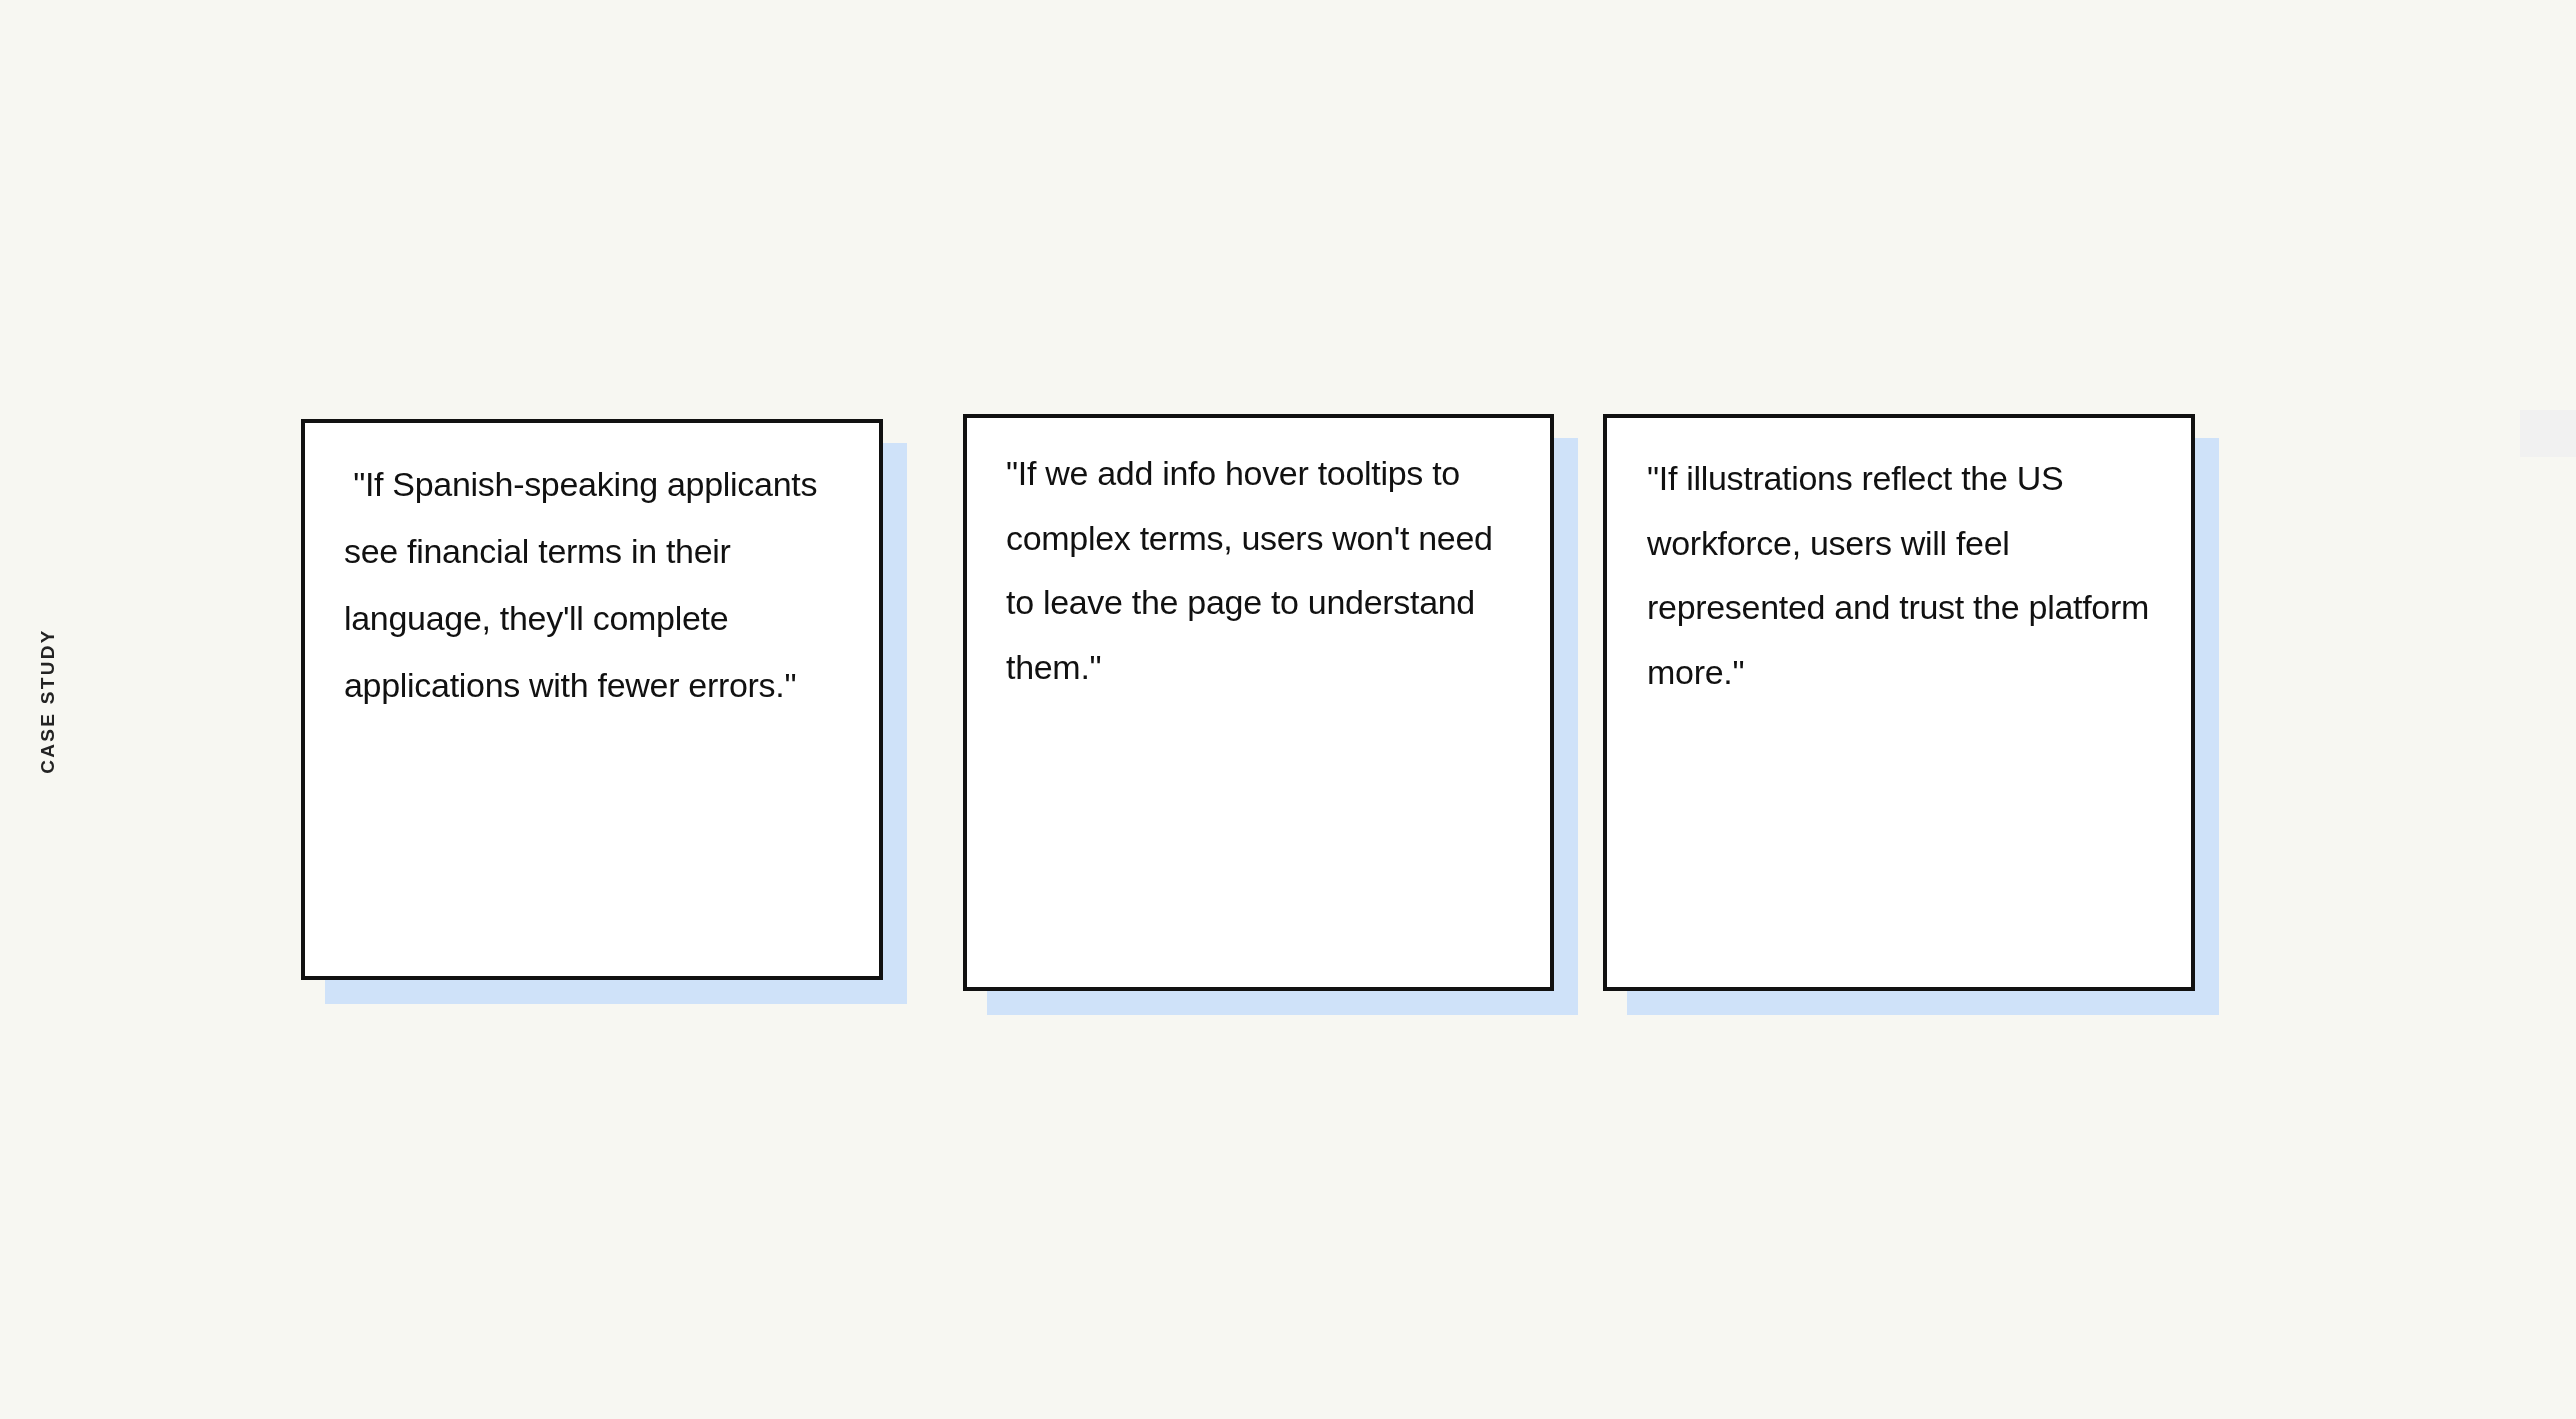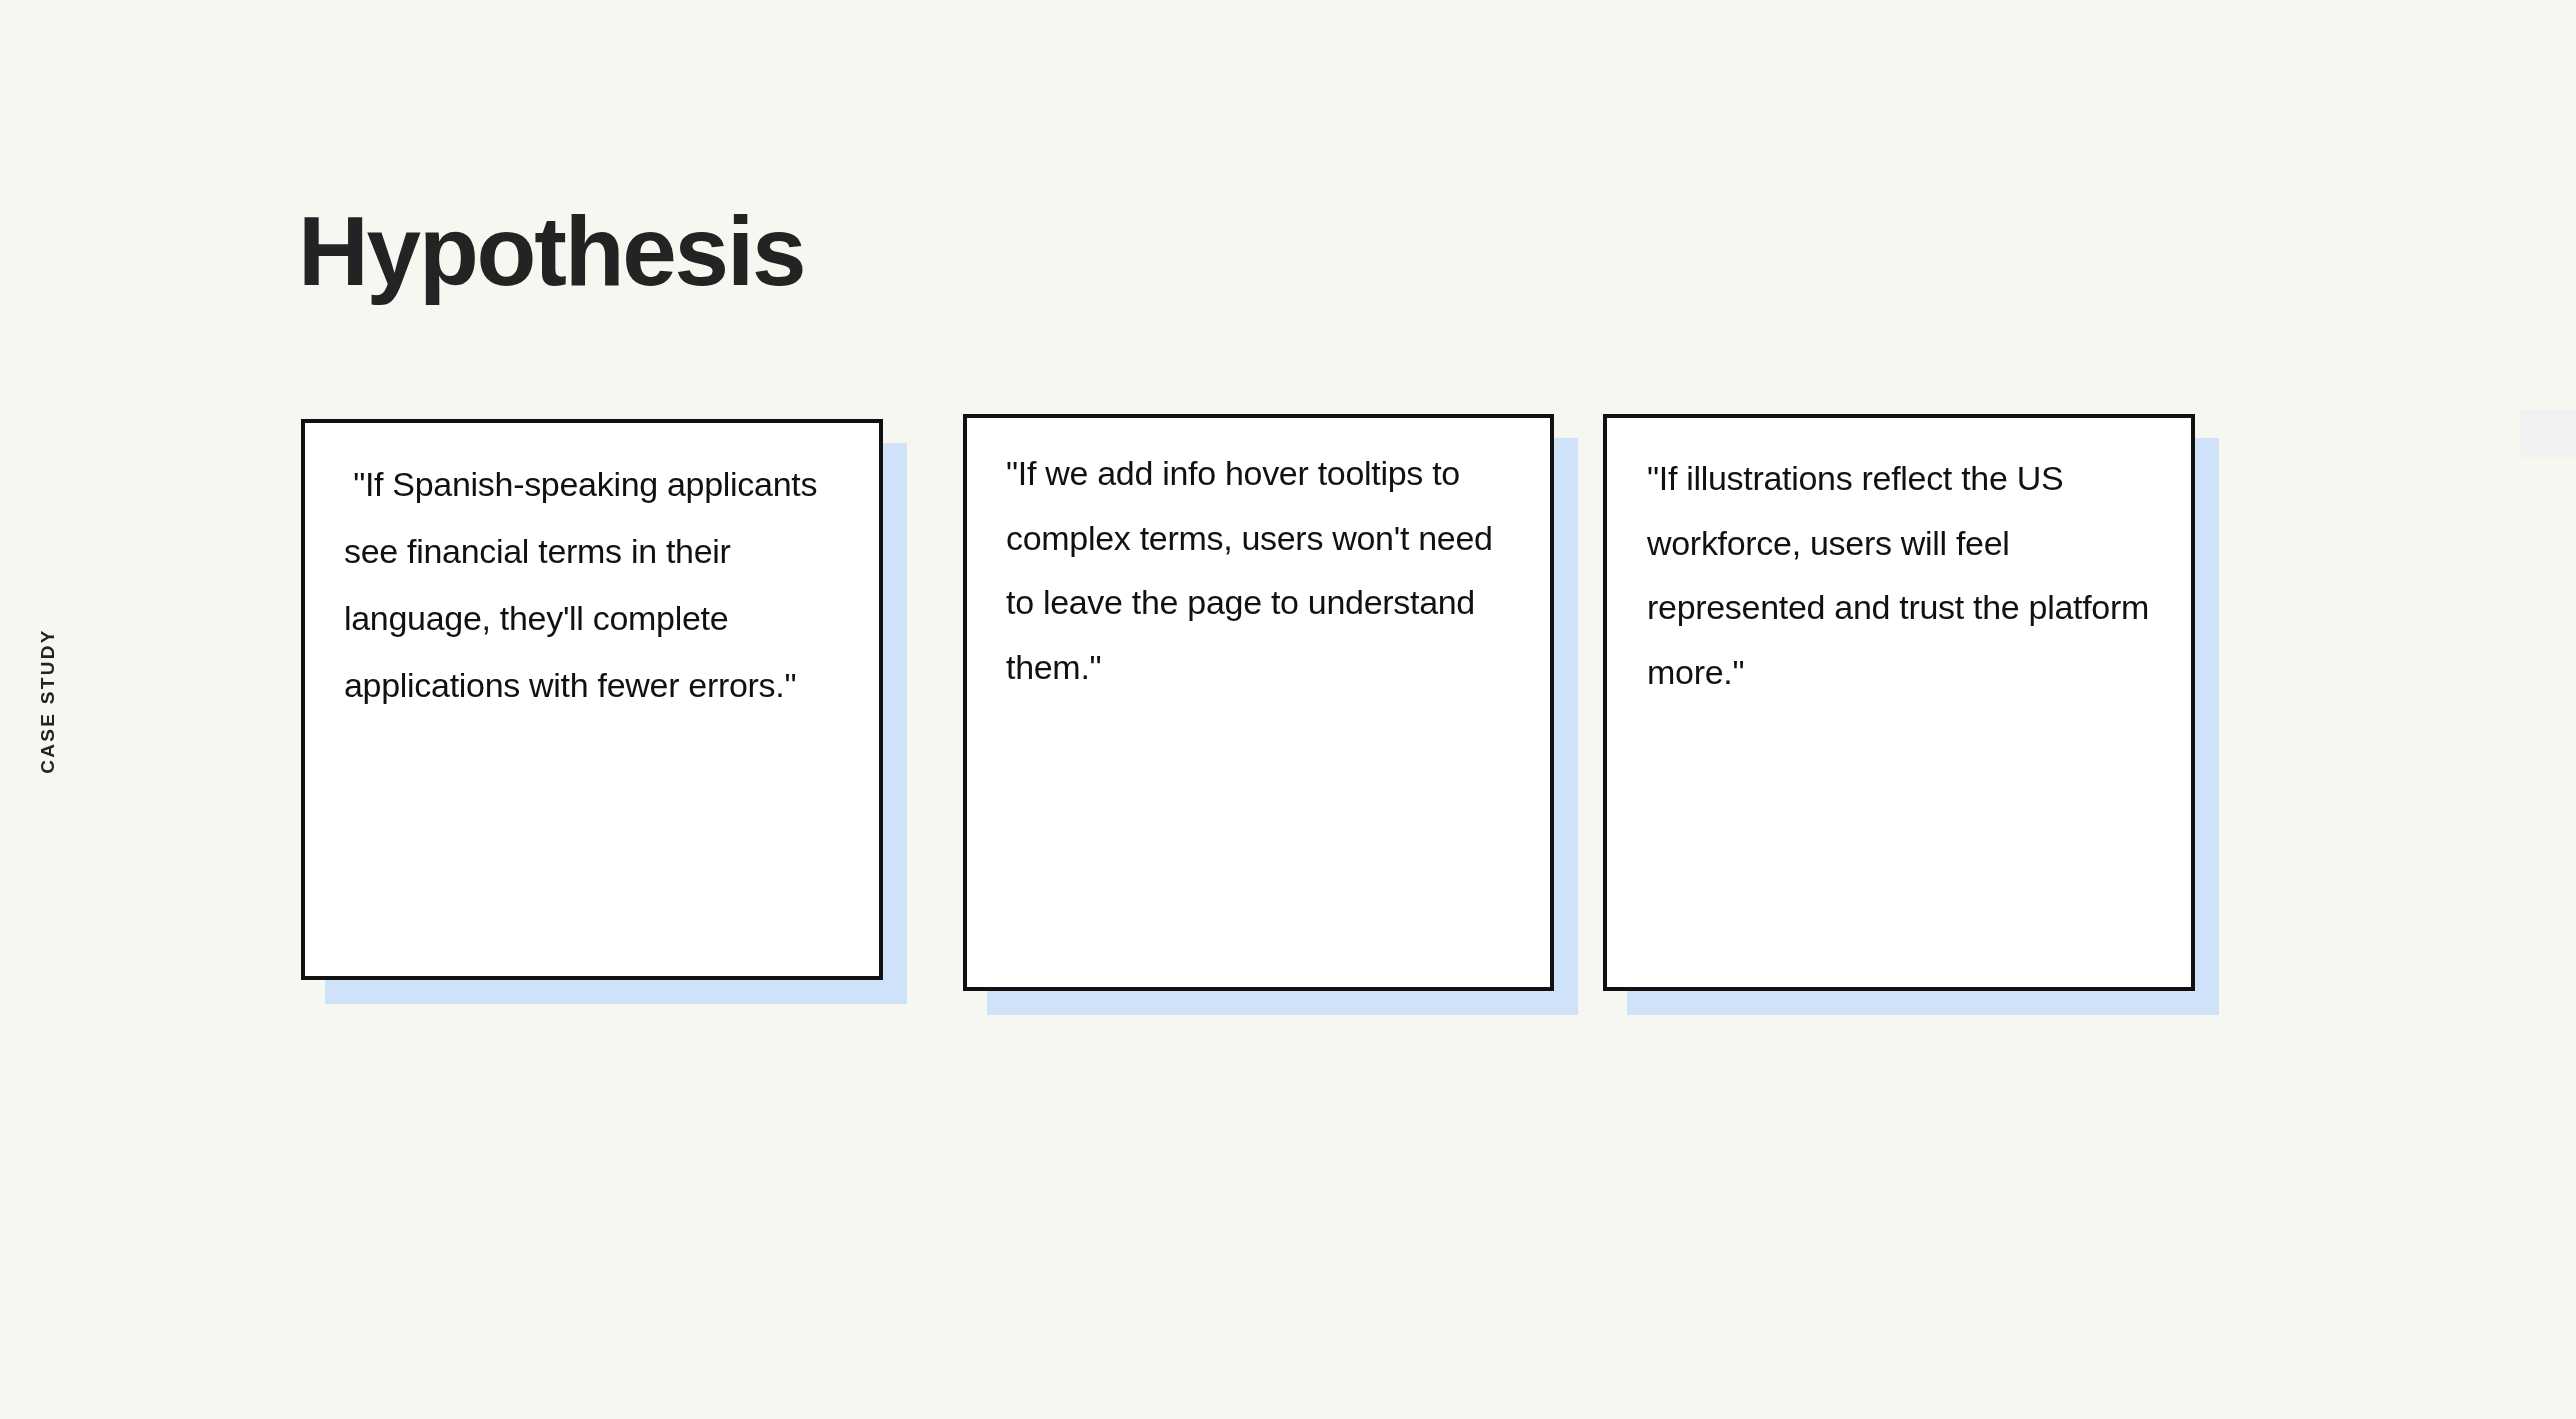--- a/index.html
+++ b/index.html
@@ -121,21 +121,20 @@
 </style>
 </head>
 <body>
 
 <div id="slide">
 
   <div id="side-label">
     <span class="vtext">CASE STUDY</span>
   </div>
 
-  <h1 id="page-title">Hypothesis</h1>
 
   <div id="cards">
 
     <div class="card-wrap" id="card-wrap-1">
       <div class="card-shadow"></div>
       <div class="card">
         <div class="card-text"> "If Spanish-speaking applicants see financial terms in their language, they'll complete applications with fewer errors."</div>
       </div>
     </div>
 

